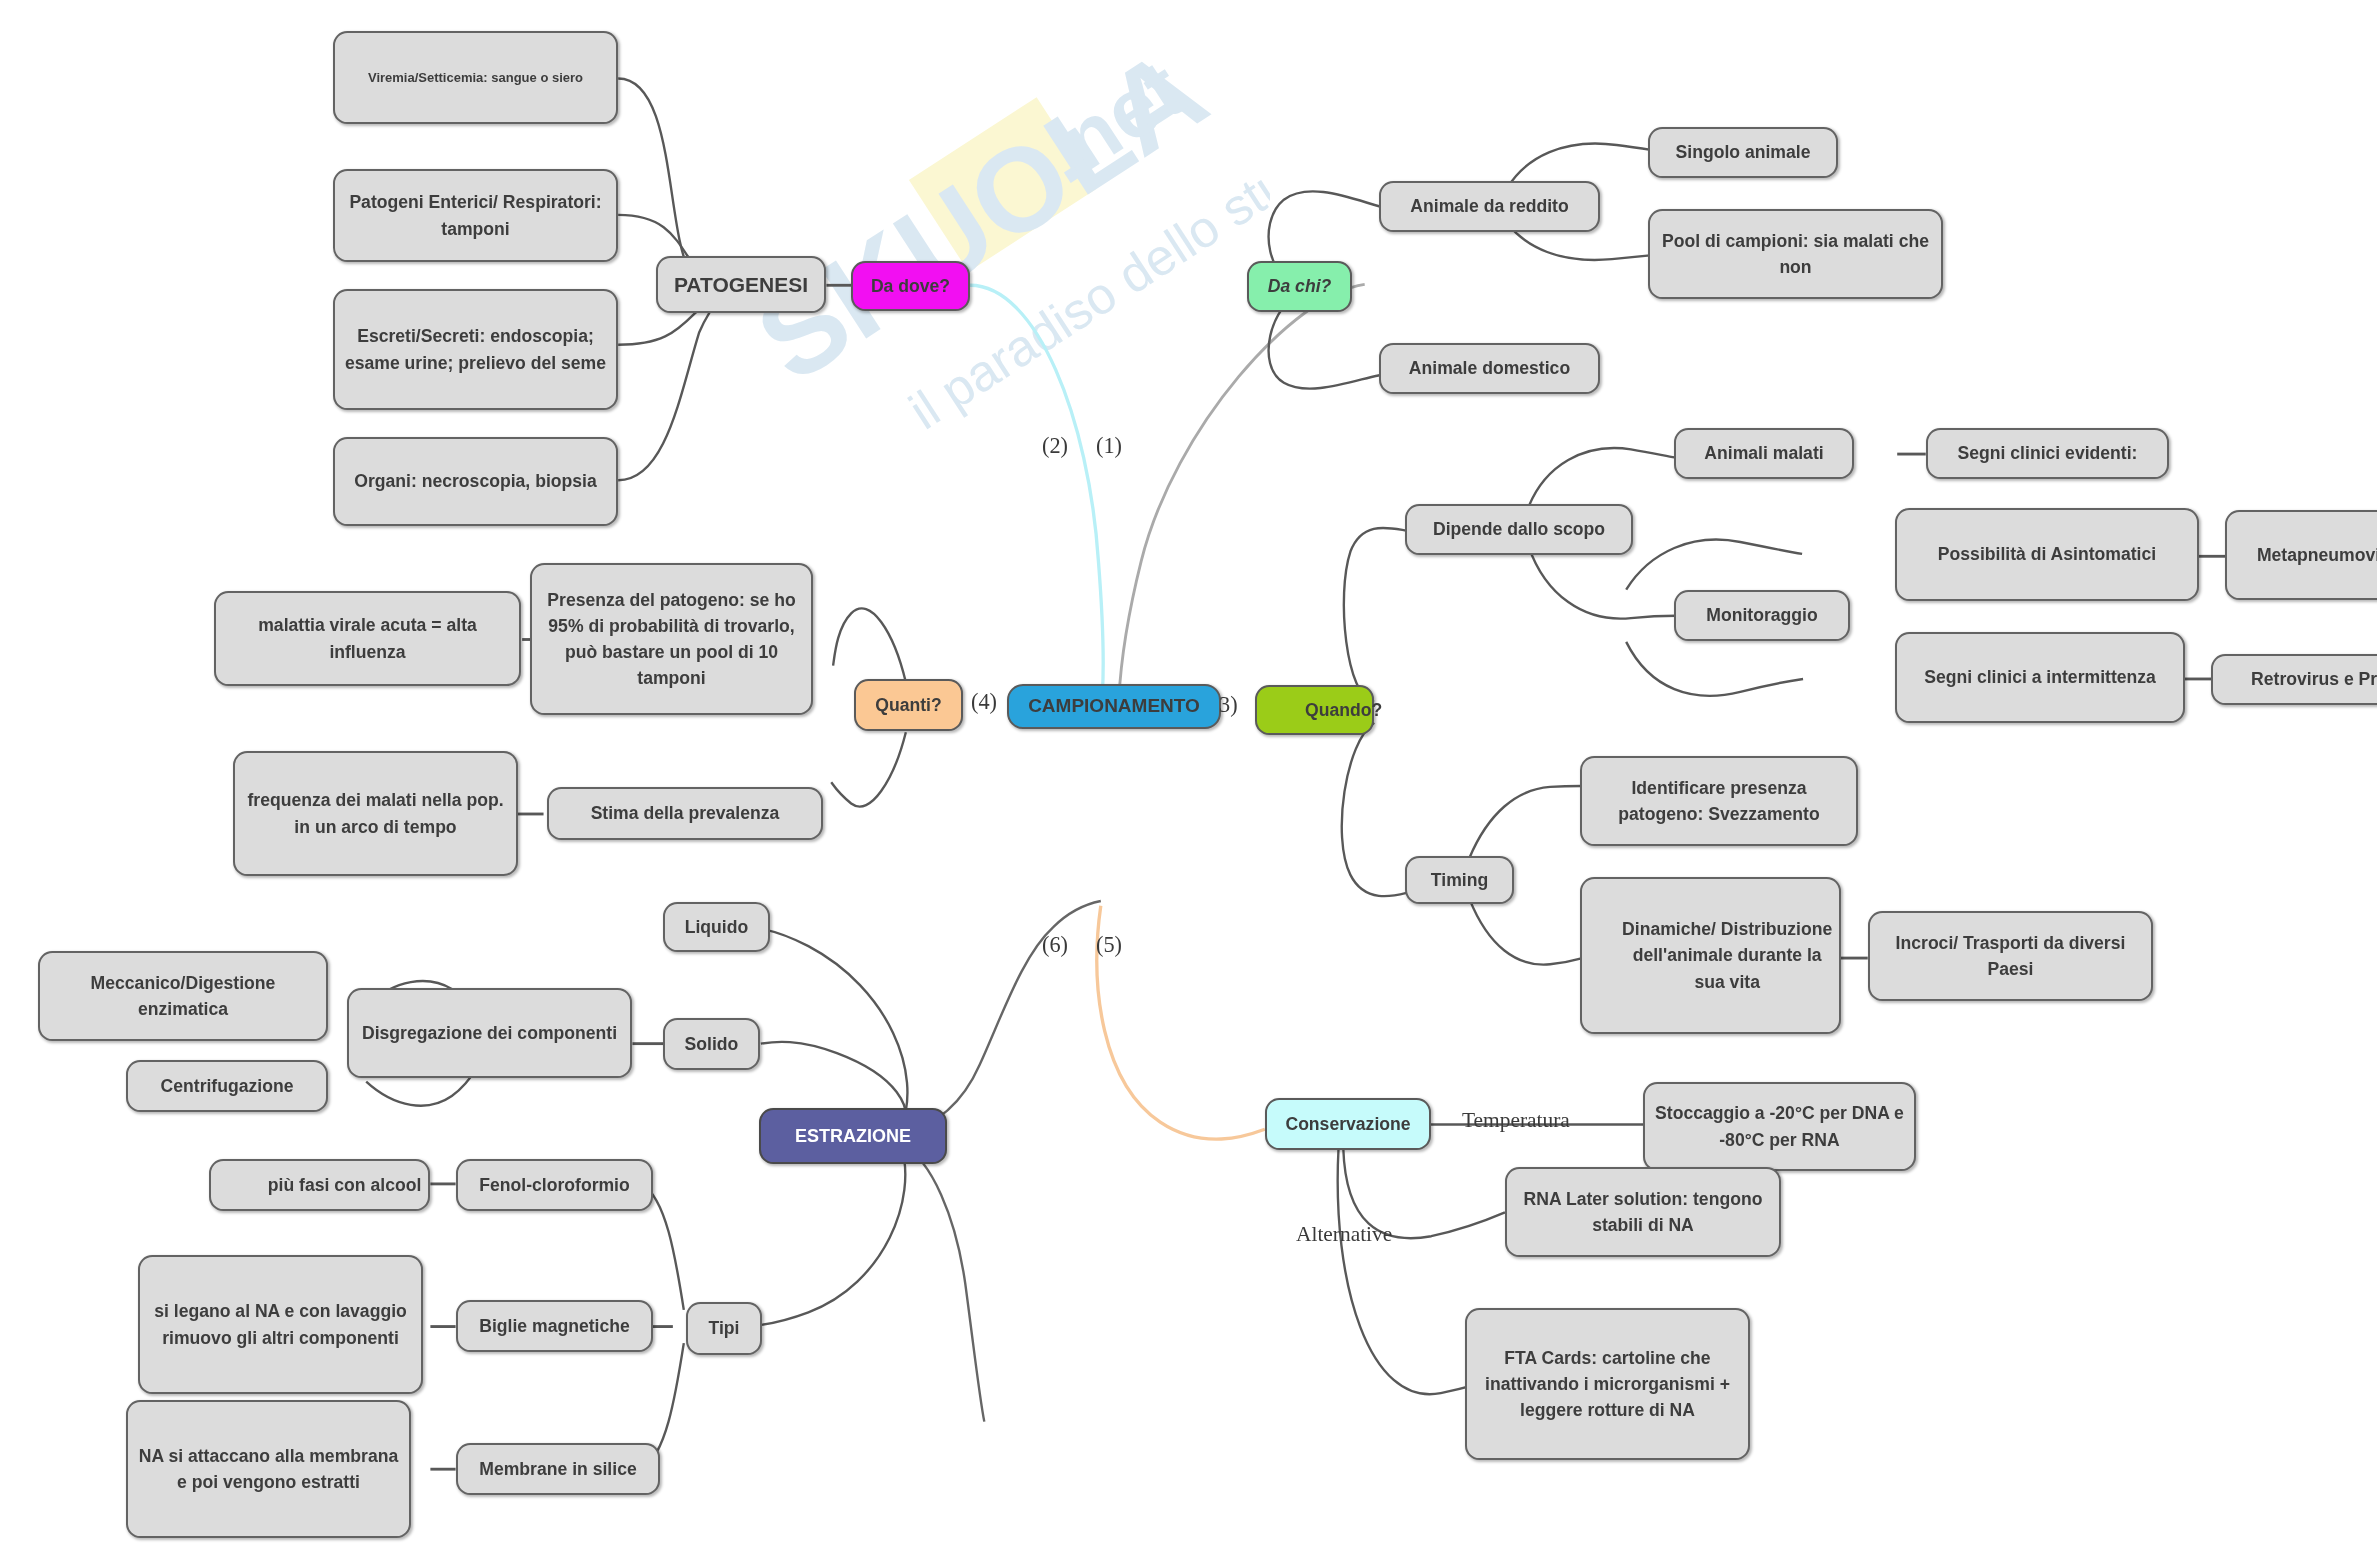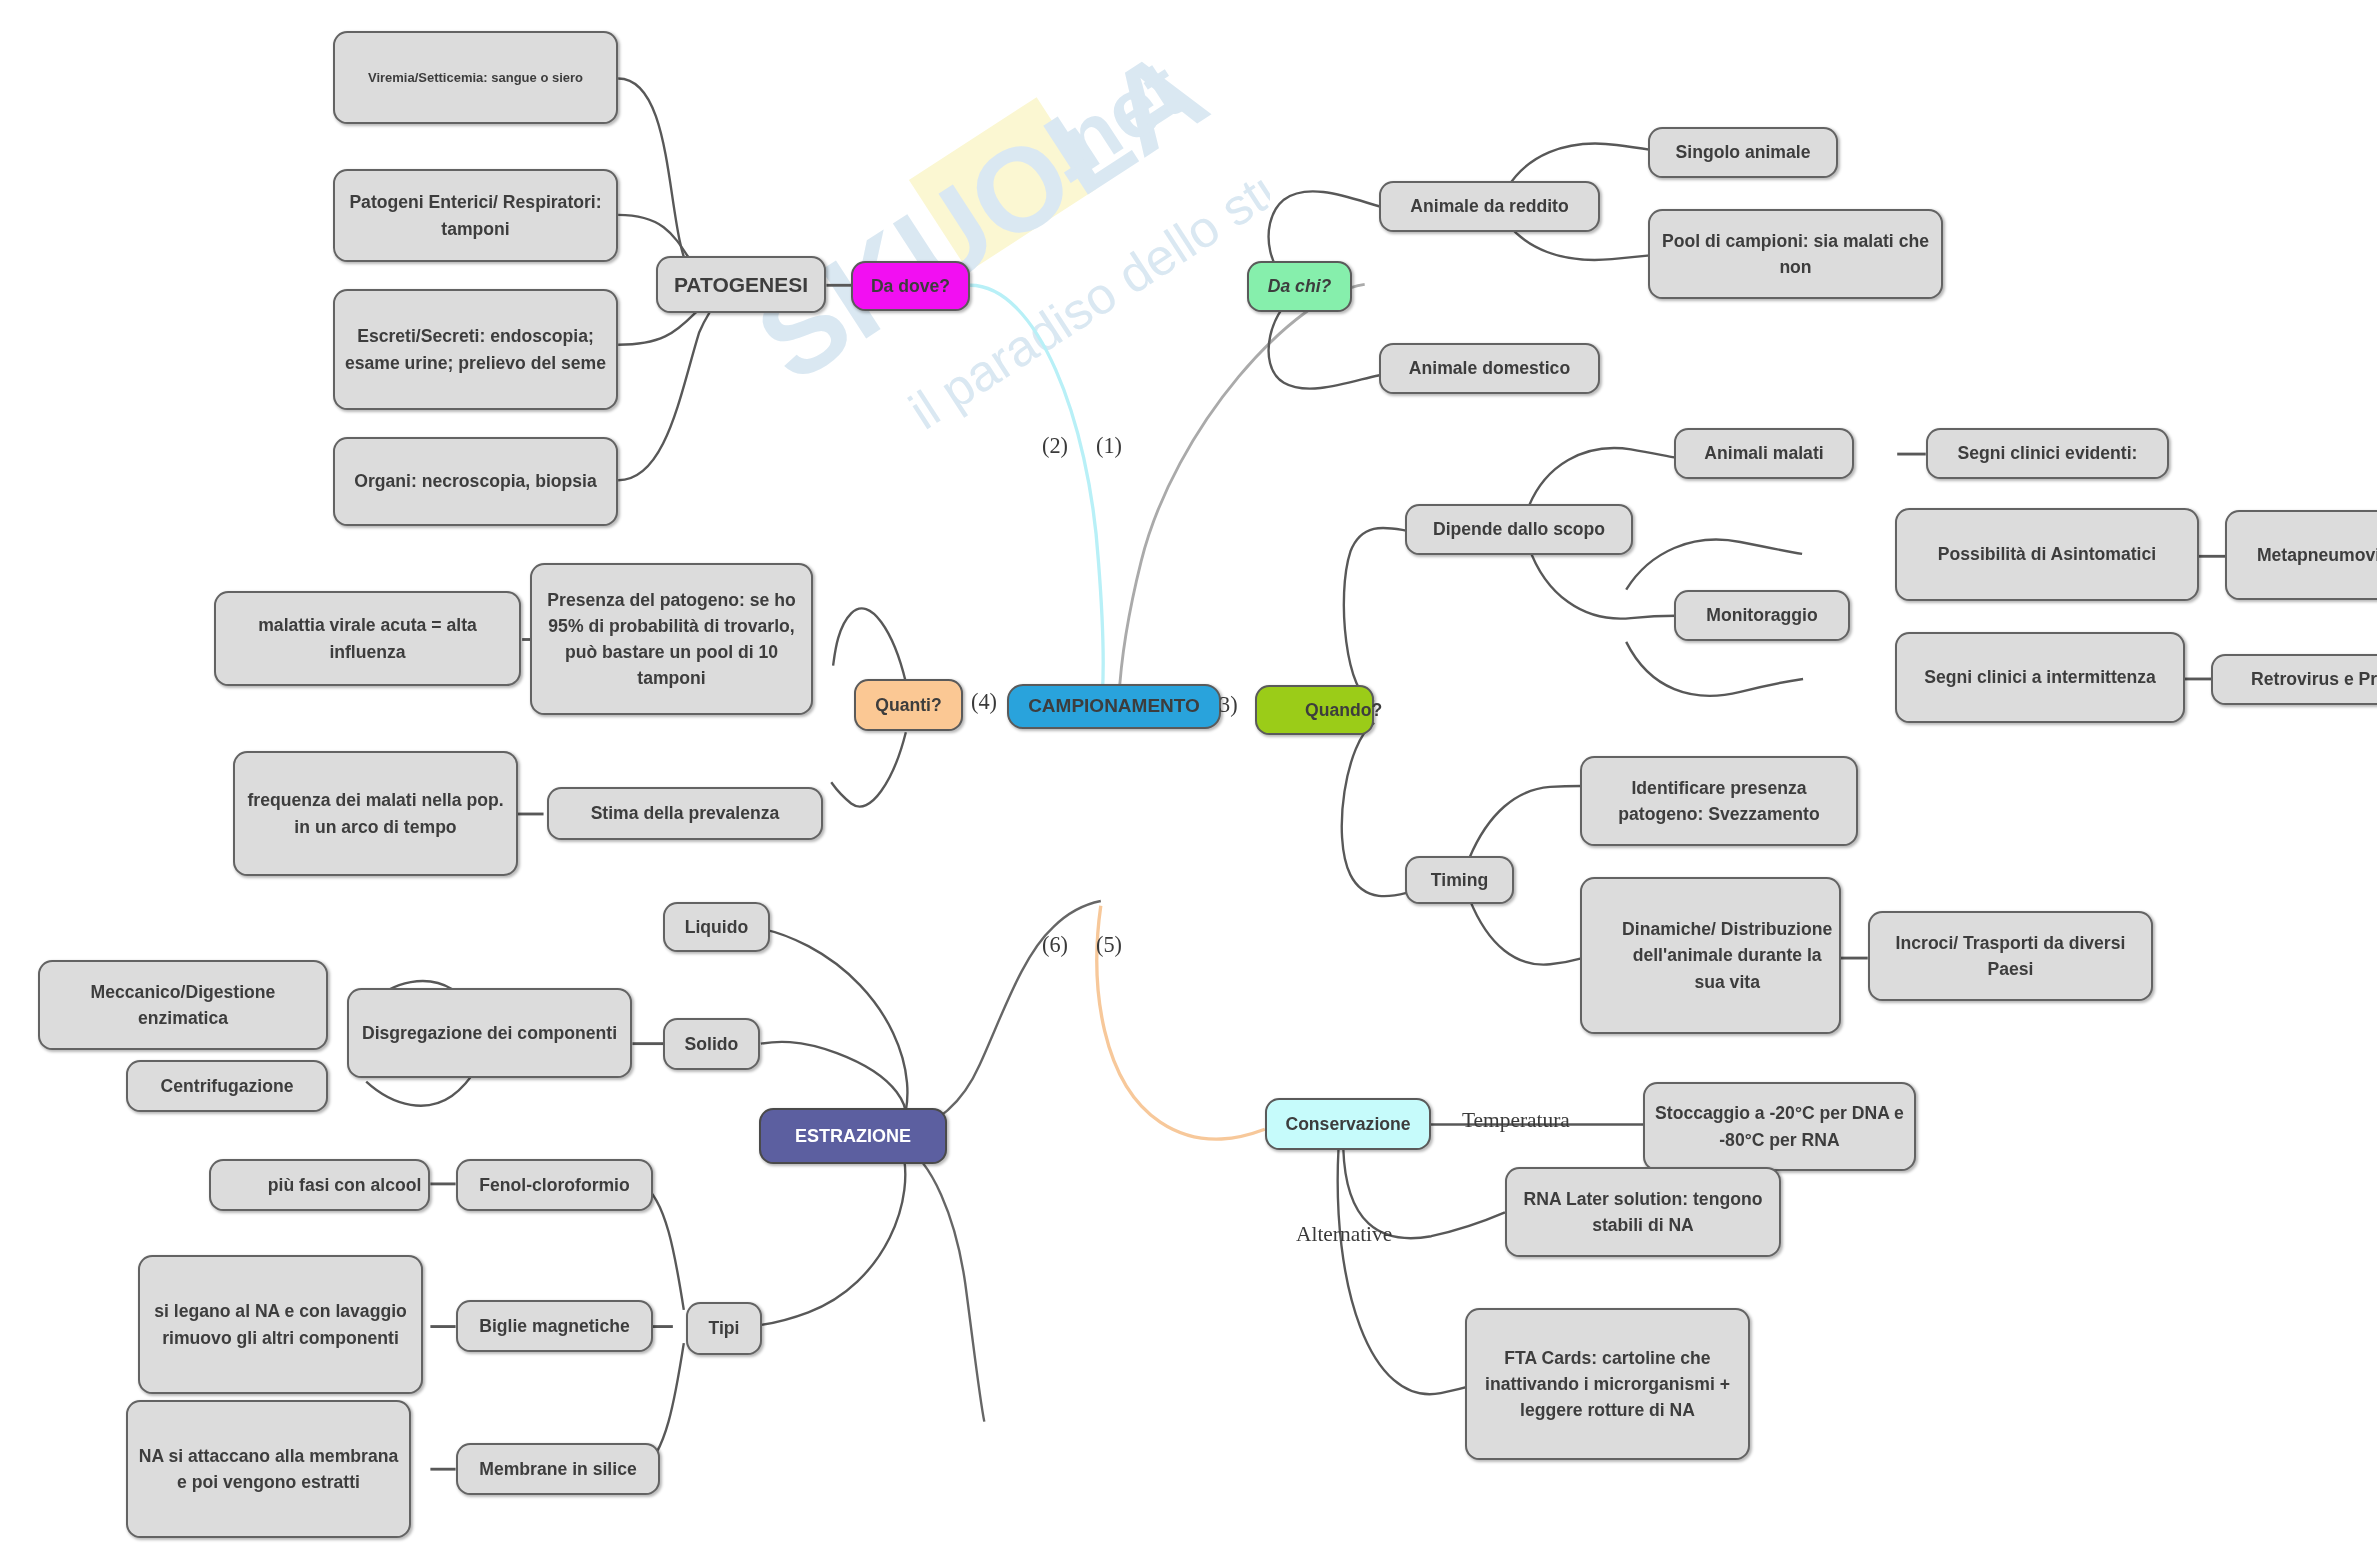--- a/index.html
+++ b/index.html
@@ -246,21 +246,21 @@
   </div>
 
   <div class="node n-gray" style="left:663px;top:1018px;width:97px;height:52px;font-size:17.6px;">
     <span>Solido</span>
   </div>
 
   <div class="node n-gray" style="left:347px;top:988px;width:285px;height:90px;font-size:17.6px;">
     <span>Disgregazione dei componenti</span>
   </div>
 
-  <div class="node n-gray" style="left:38px;top:951px;width:290px;height:90px;font-size:17.6px;margin-top:9px;">
+  <div class="node n-gray" style="left:38px;top:951px;width:290px;height:90px;font-size:17.6px;">
     <span>Meccanico/Digestione enzimatica</span>
   </div>
 
   <div class="node n-gray" style="left:126px;top:1060px;width:202px;height:52px;font-size:17.6px;">
     <span>Centrifugazione</span>
   </div>
 
   <div class="node n-gray" style="left:686px;top:1302px;width:76px;height:53px;font-size:17.6px;">
     <span>Tipi</span>
   </div>

